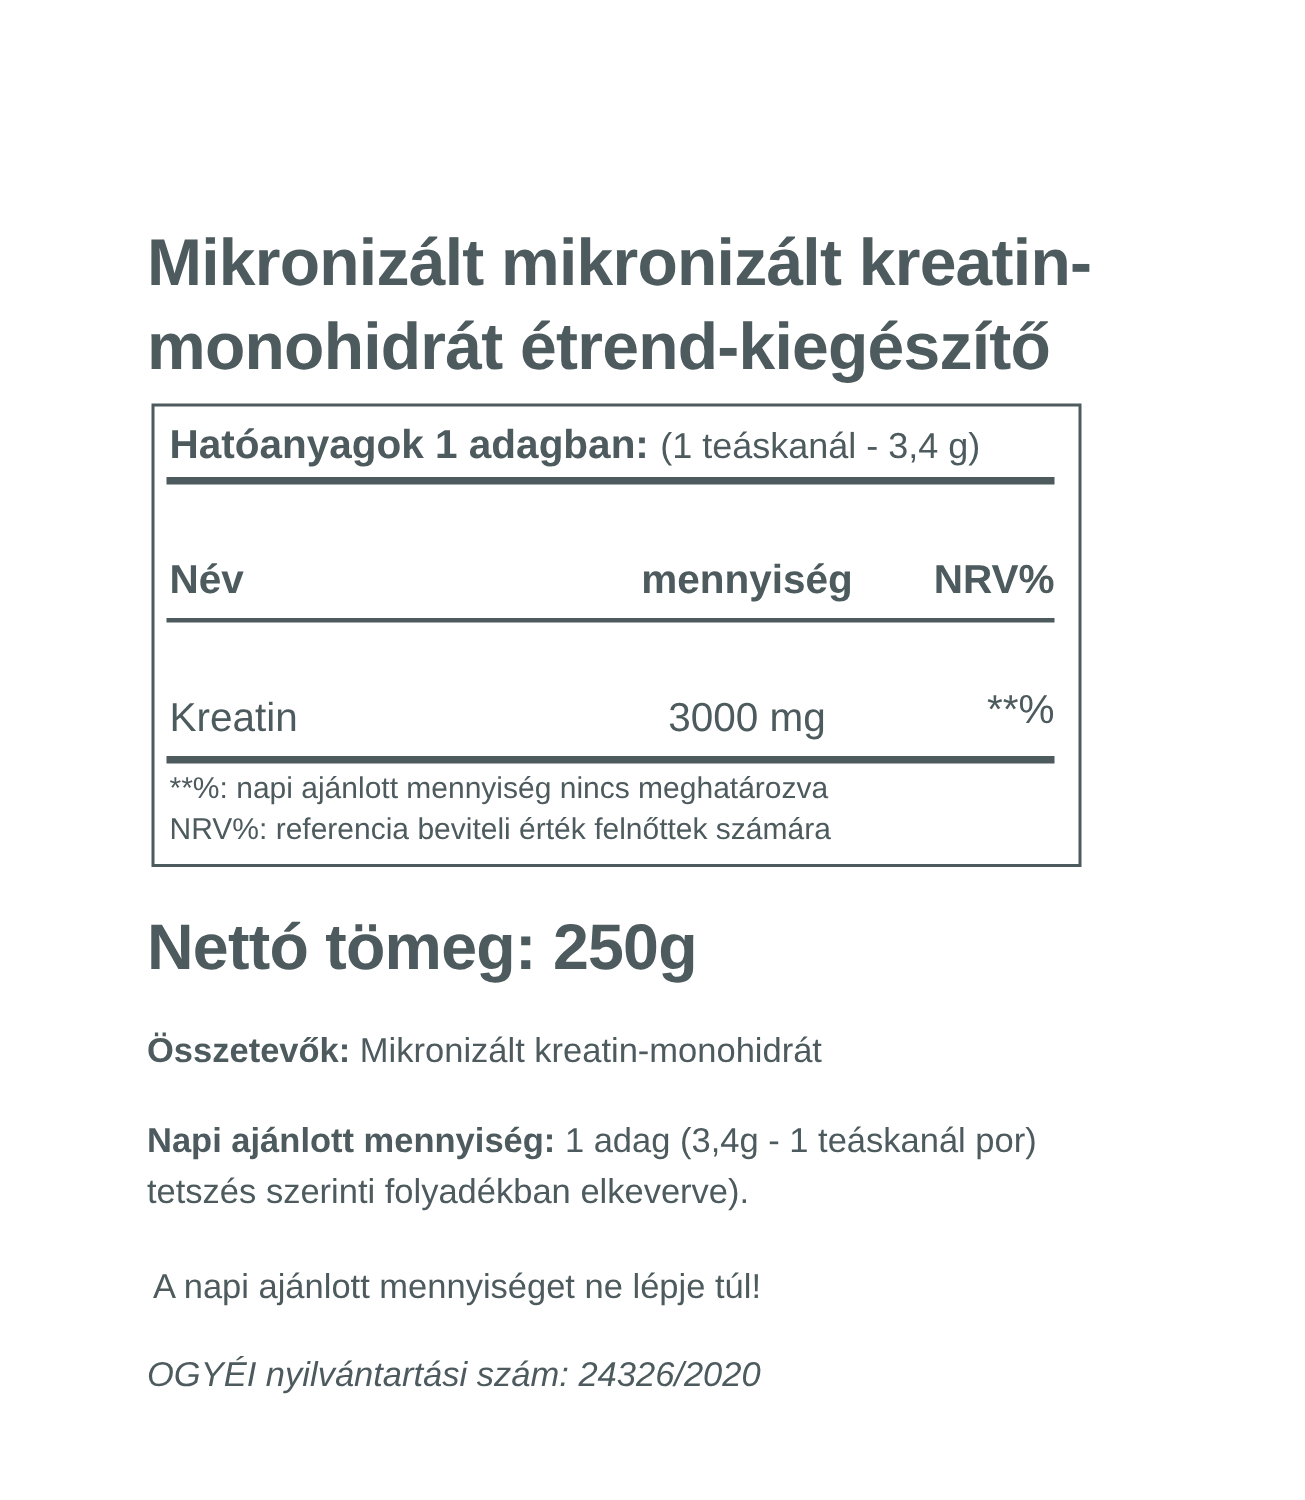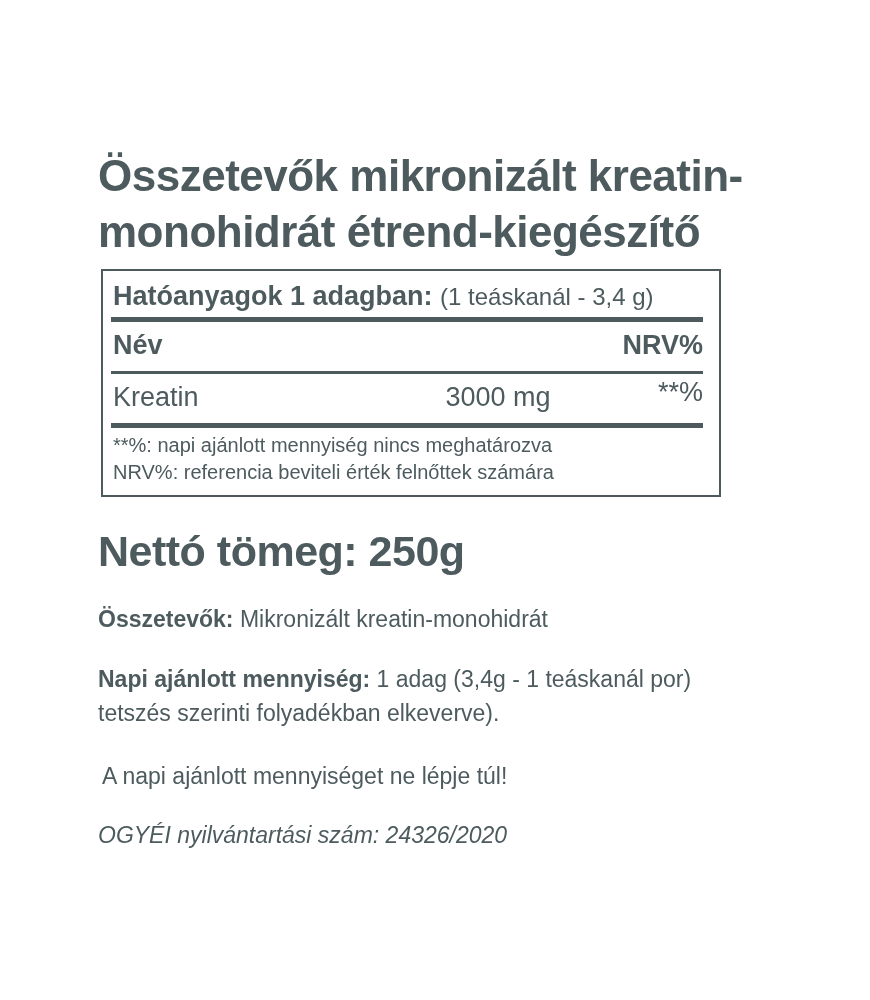--- a/index.html
+++ b/index.html
@@ -45,20 +45,21 @@
     margin: 0 16px 0 8px;
   }
   .rule-thick { height: 5px; }
   .rule-thin  { height: 3px; }
   .facts-cols, .facts-row {
     display: flex;
     align-items: baseline;
     padding: 7px 16px 9px 10px;
     font-size: 27px;
     line-height: 33px;
+    margin-top: 40px;
   }
   .facts-cols { font-weight: bold; }
   .cell-name   { flex: 1; text-align: left; }
   .cell-amount { width: 190px; text-align: center; }
   .cell-nrv    { width: 110px; text-align: right; }
   .facts-row .cell-nrv { position: relative; top: -5px; }
   .facts-notes {
     padding: 4px 16px 9px 10px;
     font-size: 20px;
     line-height: 27px;
@@ -78,33 +79,34 @@
   .daily-dose  { margin-top: 26px; max-width: 640px; }
   .bold-lead   { font-weight: bold; }
   .warning     { margin-top: 29px; padding-left: 4px; }
   .registration{ margin-top: 25px; font-style: italic; }
 </style>
 </head>
 <body>
 
 <div class="page">
 
-  <h1 class="product-title">Összetevők mikronizált kreatin-monohidrát étrend-kiegészítő</h1>
+  <h1 class="product-title">Mikronizált mikronizált kreatin-monohidrát étrend-kiegészítő</h1>
 
   <div class="facts">
 
     <div class="facts-heading">
       <span class="bold">Hatóanyagok 1 adagban:</span>
       <span class="note">(1 teáskanál - 3,4 g)</span>
     </div>
 
     <div class="rule rule-thick"></div>
 
     <div class="facts-cols">
       <span class="cell-name">Név</span>
+      <span class="cell-amount">mennyiség</span>
       <span class="cell-nrv">NRV%</span>
     </div>
 
     <div class="rule rule-thin"></div>
 
     <div class="facts-row">
       <span class="cell-name">Kreatin</span>
       <span class="cell-amount">3000 mg</span>
       <span class="cell-nrv">**%</span>
     </div>

